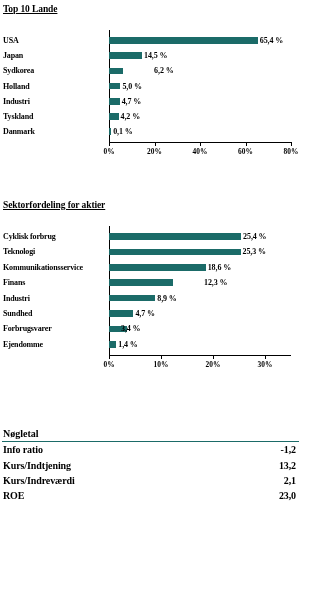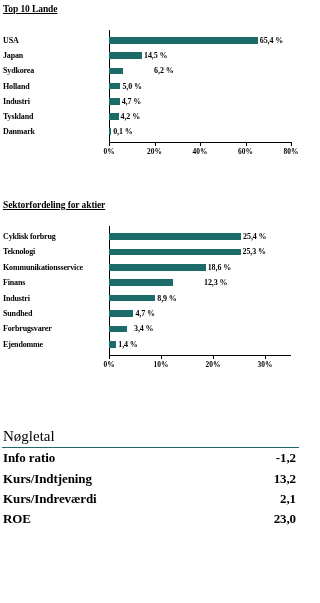--- a/index.html
+++ b/index.html
@@ -80,35 +80,35 @@
   .val-label {
     position: absolute;
     font-size: 8px;
     font-weight: bold;
     white-space: nowrap;
     letter-spacing: -0.1px;
   }
 
   
   .kf-title {
-    font-size: 15px;
-    font-weight: normal;
+    font-size: 10px;
+    font-weight: bold;
     padding-left: 3px;
   }
   .kf-rule {
     border-top: 1.2px solid #1b6b68;
     margin: 2px 2px 0 2px;
   }
   .kf-table {
     width: 297px;
     margin-left: 3px;
     border-collapse: collapse;
   }
   .kf-table td {
-    font-size: 13px;
+    font-size: 10px;
     font-weight: bold;
     padding: 2.2px 0 2.2px 0;
     letter-spacing: -0.1px;
     white-space: nowrap;
   }
   .kf-table td.val {
     text-align: right;
     padding-right: 4px;
   }
 </style>
@@ -199,21 +199,21 @@
         <div class="val-label" style="left: 157.28px;">8,9 %</div>
       </div>
       <div class="row" style="top: 98px; width: 301px; padding-left: 46px;">
         <div class="cat-label">Sundhed</div>
         <div class="bar" style="left: 109px; width: 24.44px; background: rgb(27, 107, 104);"></div>
         <div class="val-label" style="left: 135.44px;">4,7 %</div>
       </div>
       <div class="row" style="top: 113.4px; width: 301px;">
         <div class="cat-label">Forbrugsvarer</div>
         <div class="bar" style="left: 109px; width: 17.68px; background: rgb(27, 107, 104);"></div>
-        <div class="val-label" style="left: 134px;">3,4 %</div>
+        <div class="val-label" style="left: 121px;">3,4 %</div>
       </div>
       <div class="row" style="top: 128.8px; width: 301px;">
         <div class="cat-label">Ejendomme</div>
         <div class="bar" style="left: 109px; width: 7.28px; background: rgb(27, 107, 104);"></div>
         <div class="val-label" style="left: 118.28px;">1,4 %</div>
       </div>
       <div class="tick" style="left: 109px; top: 145.2px;"></div>
       <div class="tick-label" style="left: 109px; top: 150.2px;">0%</div>
       <div class="tick" style="left: 161px; top: 145.2px;"></div>
       <div class="tick-label" style="left: 161px; top: 150.2px;">10%</div>

